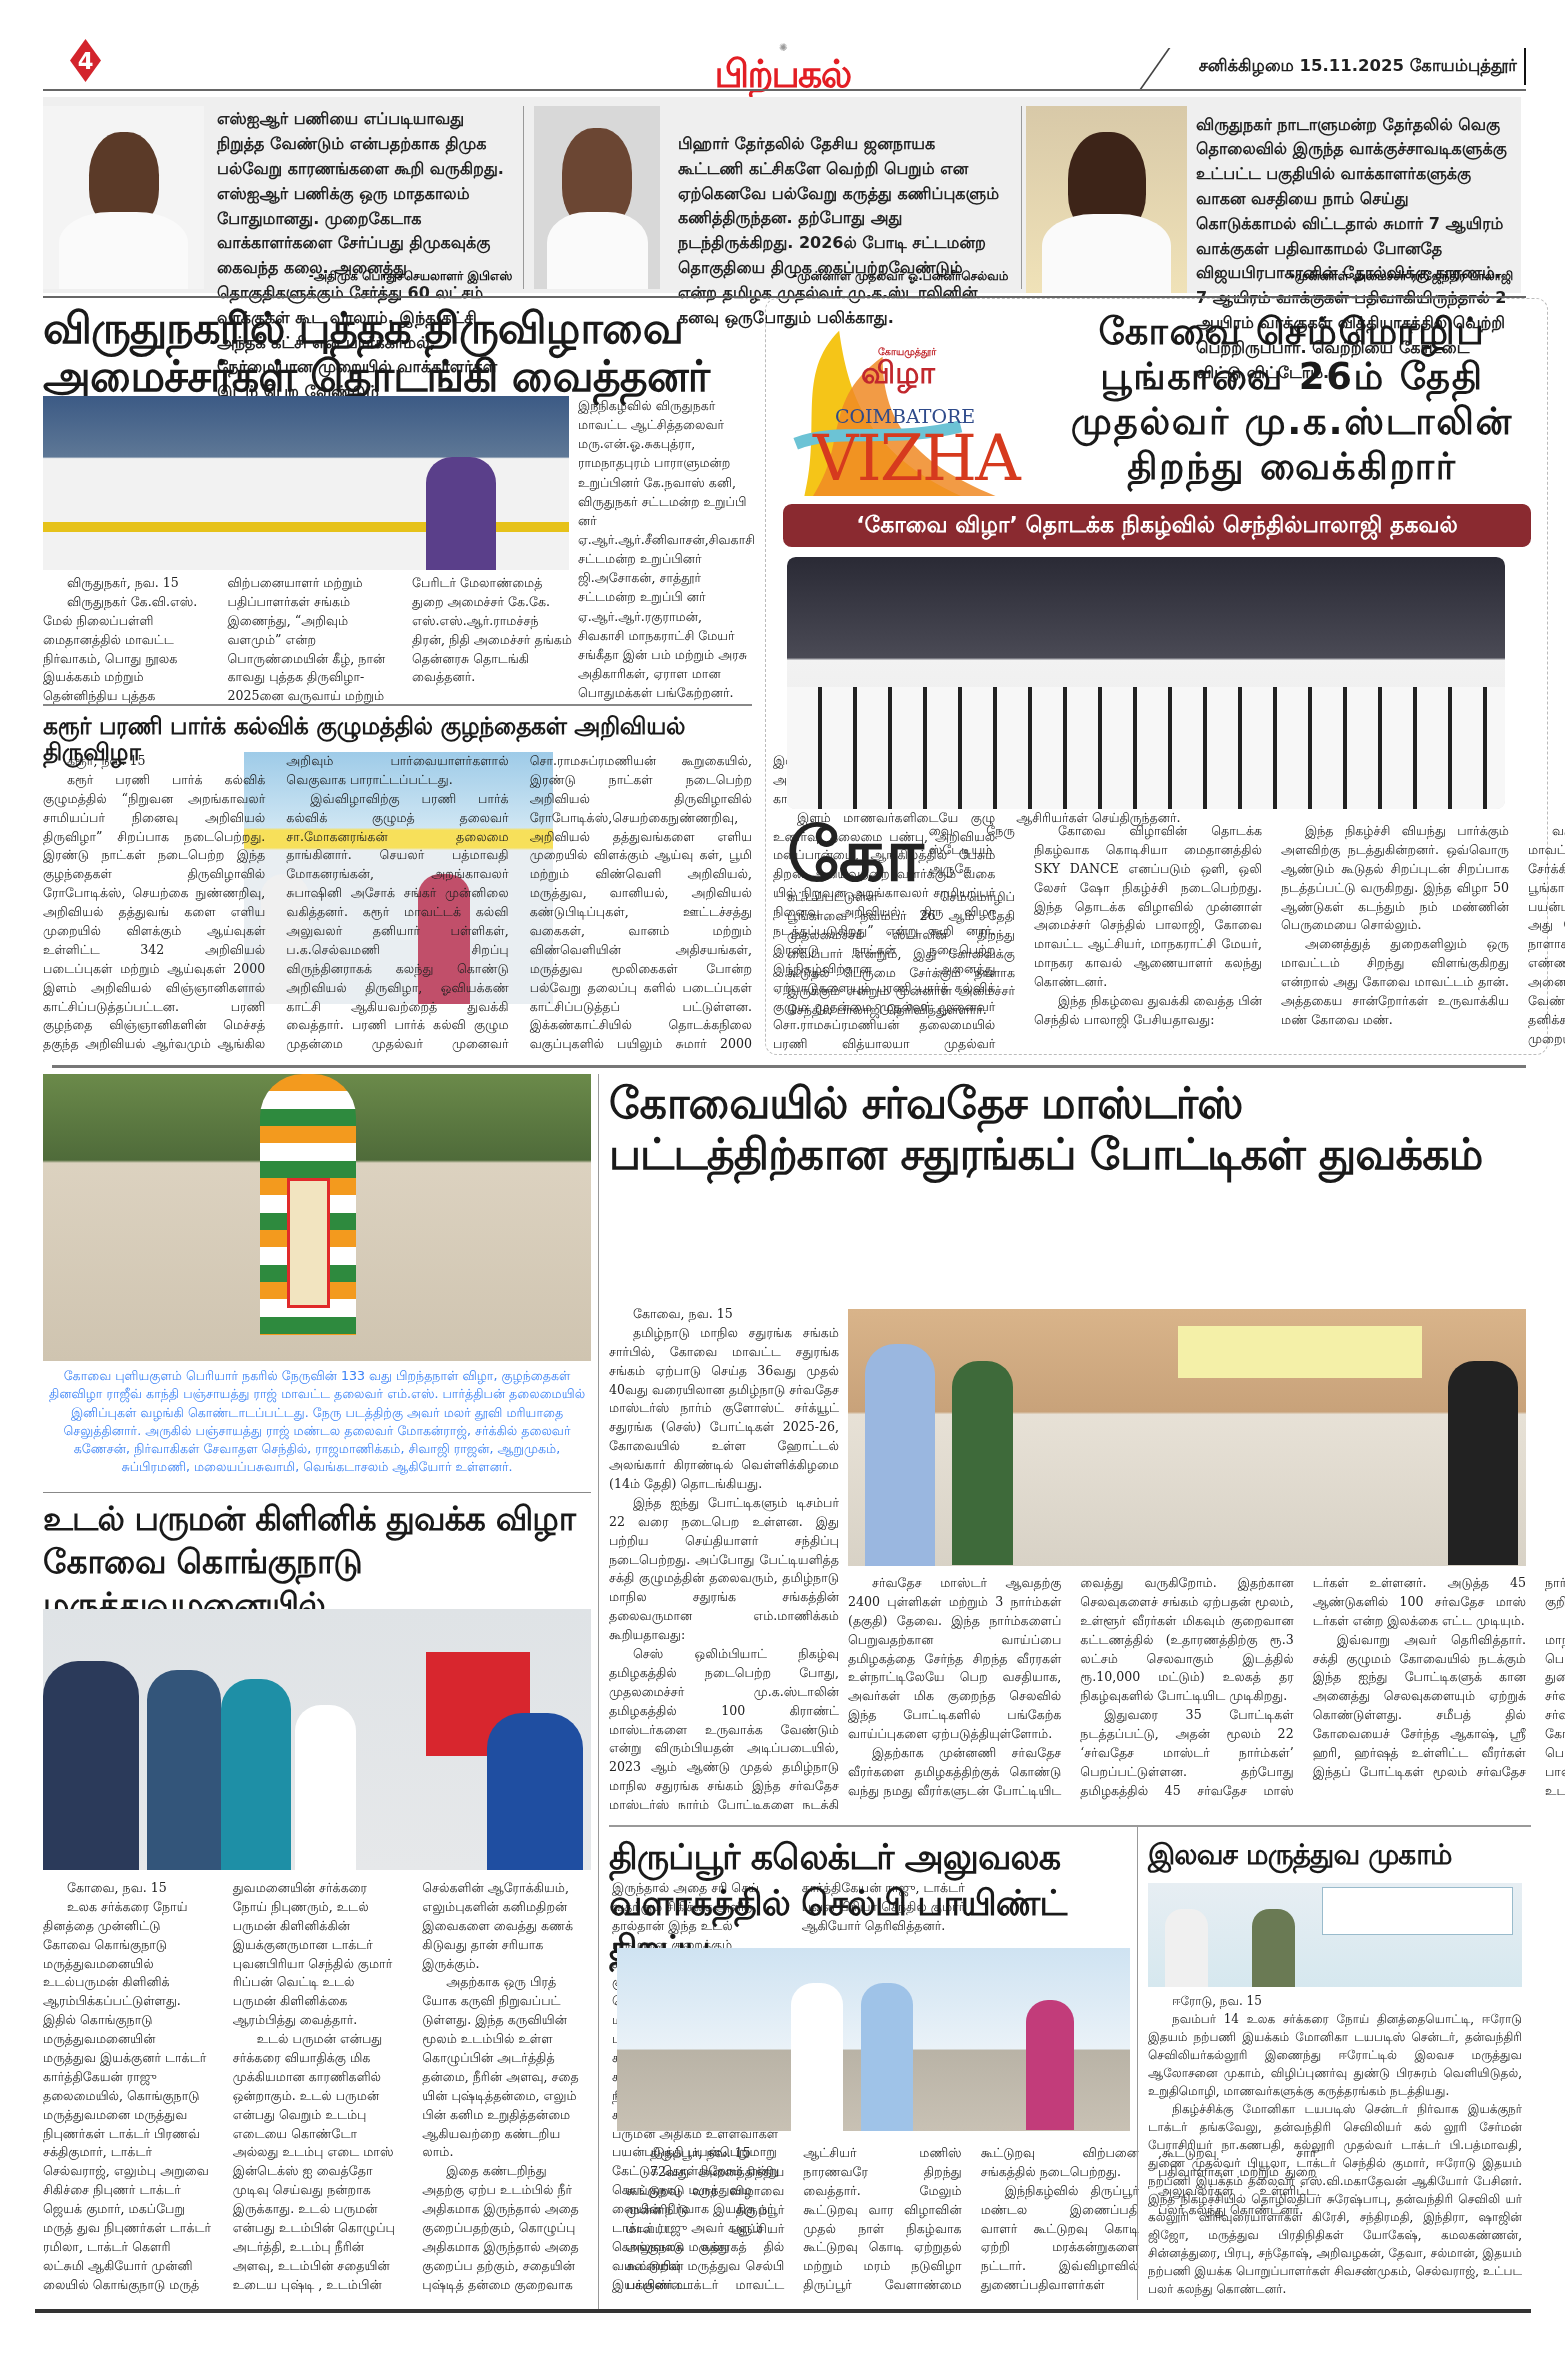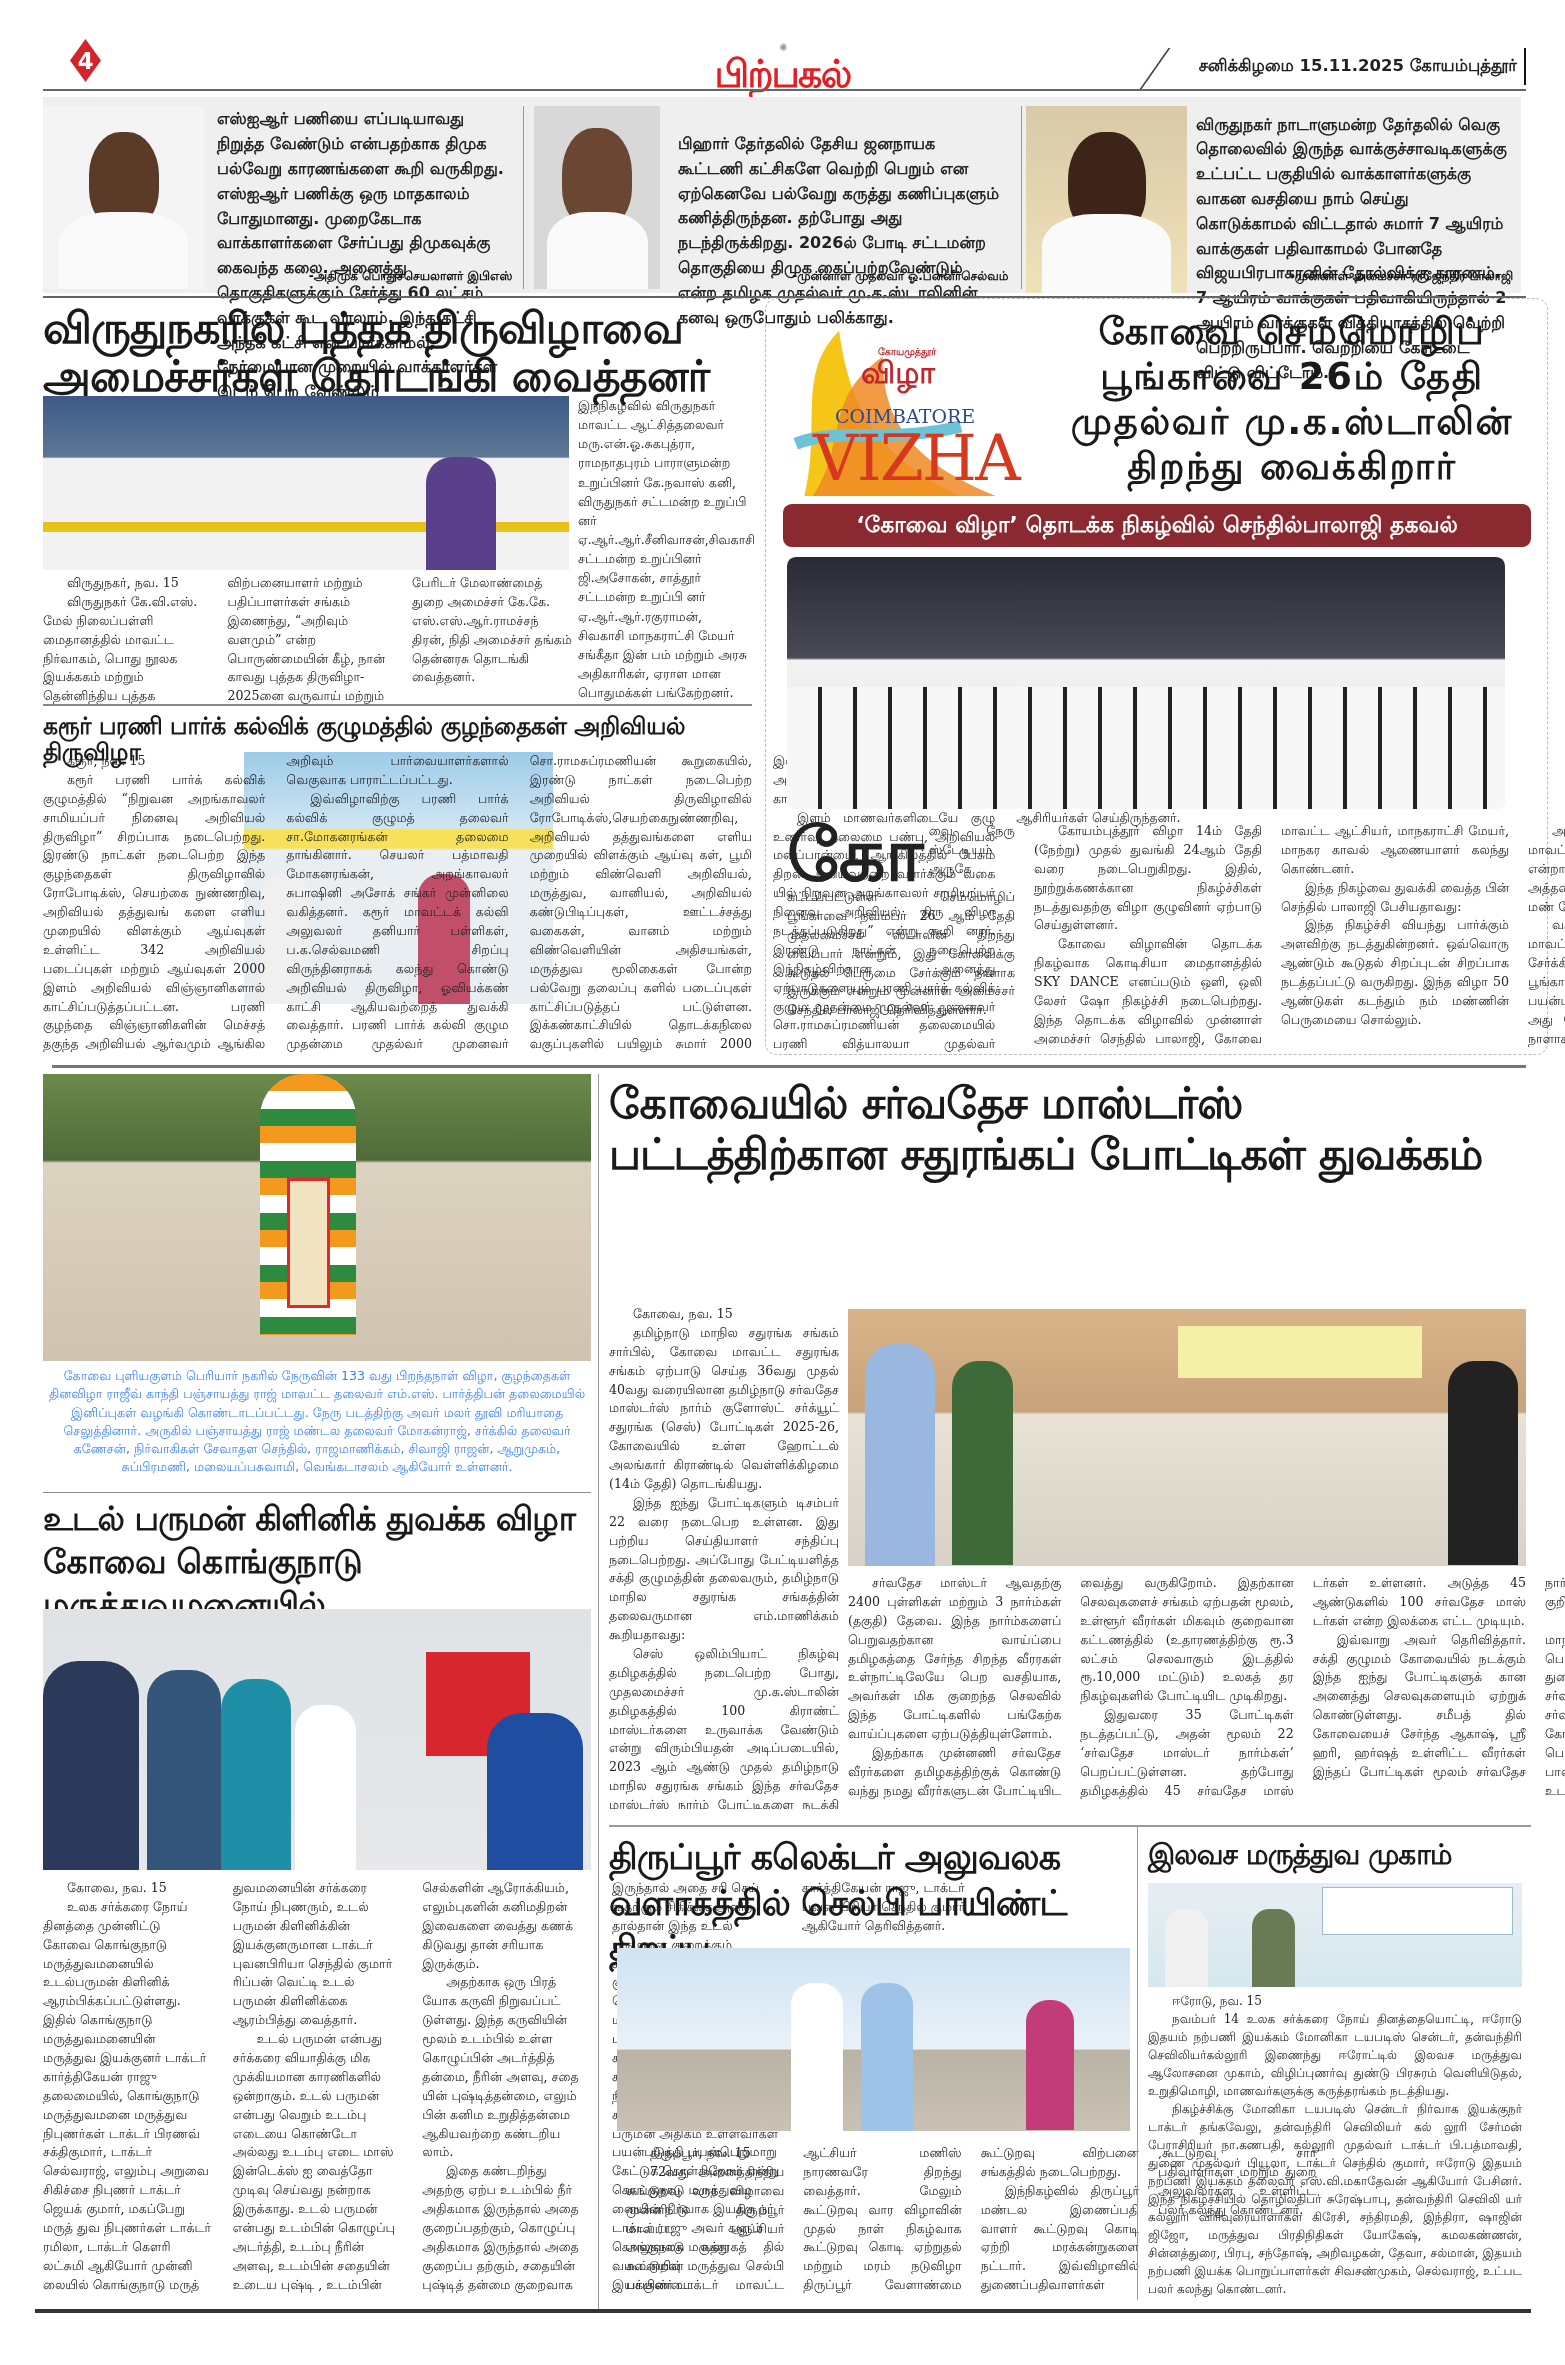--- a/index.html
+++ b/index.html
@@ -119,21 +119,20 @@
   <div>முதல்வர் மு.க.ஸ்டாலின்</div>
   <div>திறந்து வைக்கிறார்</div>
 </div>
 <div id="vizbanner" class="abs">‘கோவை விழா’ தொடக்க நிகழ்வில் செந்தில்பாலாஜி தகவல்</div>
 <div class="photo" style="left:787px;top:557px;width:718px;height:252px;border-radius:8.7px;background:linear-gradient(180deg,#2a2a35 0%,#4a4a55 40%,#f2f2f2 41%,#e8e8e8 100%)">
   <div style="position:absolute;left:0;right:0;top:130px;height:122px;background:repeating-linear-gradient(90deg,#f7f7f7 0 31px,#222 31px 35px)"></div>
 </div>
 <div class="abs body cols3" style="left:787px;top:822px;width:722px;height:230px;font-size:12.6px;column-fill:auto;column-gap:19px">
   <span class="dropcap">கோ</span>
   <p style="text-indent:0">வை நேரு ஸ்டேடியம் அருகே கட்டப்பட்டுள்ள செம்மொழிப் பூங்காவை நவம்பர் 26 ஆம் தேதி முதலமைச்சர் ஸ்டாலின் திறந்து வைப்பார் என்றும், இது கோவைக்கு கூடுதல் பெருமை சேர்க்கும் நாளாக இருக்கும் என்றும் முன்னாள் அமைச்சர் செந்தில் பாலாஜி தெரிவித்துள்ளார்.</p>
-  <p>கோயம்புத்தூர் விழா 14ம் தேதி (நேற்று) முதல் துவங்கி 24ஆம் தேதி வரை நடைபெறுகிறது. இதில், நூற்றுக்கணக்கான நிகழ்ச்சிகள் நடத்துவதற்கு விழா குழுவினர் ஏற்பாடு செய்துள்ளனர்.</p>
   <p>கோவை விழாவின் தொடக்க நிகழ்வாக கொடிசியா மைதானத்தில் SKY DANCE எனப்படும் ஒளி, ஒலி லேசர் ஷோ நிகழ்ச்சி நடைபெற்றது. இந்த தொடக்க விழாவில் முன்னாள் அமைச்சர் செந்தில் பாலாஜி, கோவை மாவட்ட ஆட்சியர், மாநகராட்சி மேயர், மாநகர காவல் ஆணையாளர் கலந்து கொண்டனர்.</p>
   <p>இந்த நிகழ்வை துவக்கி வைத்த பின் செந்தில் பாலாஜி பேசியதாவது:</p>
   <p>இந்த நிகழ்ச்சி வியந்து பார்க்கும் அளவிற்கு நடத்துகின்றனர். ஒவ்வொரு ஆண்டும் கூடுதல் சிறப்புடன் சிறப்பாக நடத்தப்பட்டு வருகிறது. இந்த விழா 50 ஆண்டுகள் கடந்தும் நம் மண்ணின் பெருமையை சொல்லும்.</p>
   <p>அனைத்துத் துறைகளிலும் ஒரு மாவட்டம் சிறந்து விளங்குகிறது என்றால் அது கோவை மாவட்டம் தான். அத்தகைய சான்றோர்கள் உருவாக்கிய மண் கோவை மண்.</p>
   <p>வரும் 26 ஆம் தேதி கோவை மாவட்டத்திற்கு கூடுதல் பெருமை சேர்க்கின்ற வகையில் செம்மொழிப் பூங்காவை முதலமைச்சர், மக்கள் பயன்பாட்டிற்காக திறந்து வைக்கிறார். அது கோவைக்கு பெருமை சேர்க்கும் நாளாக இருக்கும். முதலமைச்சரின் எண்ணங்களைப் பொறுத்தவரை அனைத்து மாவட்டங்களும் முன்னேற வேண்டும். அதிலும் கோவைக்கு தனிக்கவனம் செலுத்தி ஒவ்வொரு முறையும் கோவை அல்லது திருப்பூர் மாவட்டங்களுக்கு வரும்பொழுது எல்லா மாவட்ட ஆட்சியரிடம் அறிவிக்கப்பட்ட திட்டங்கள் குறித்தும் அதன் செயல்பாடுகள் குறித்தும் முதலமைச்சர் கேட்டறிவார்.</p>
 
 </div>
 
 <div class="rule" style="left:52px;top:1065px;width:1474px;height:2.6px;background:#777"></div>
 

